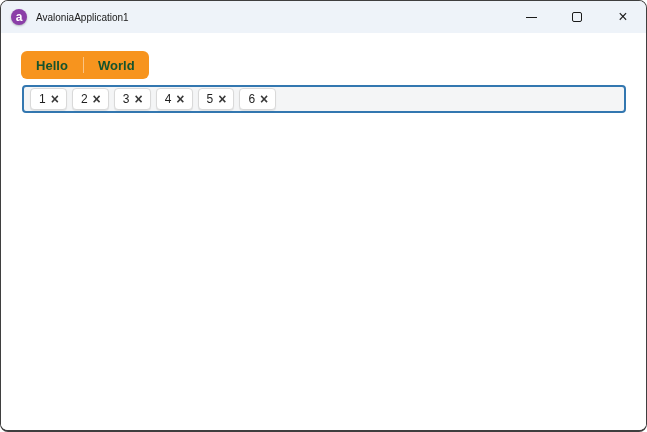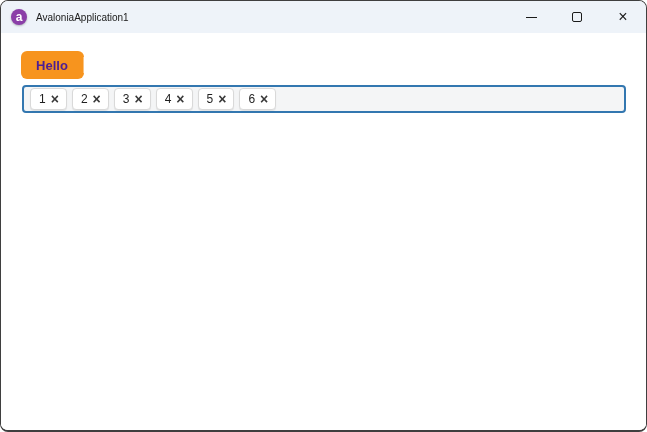--- a/index.html
+++ b/index.html
@@ -78,21 +78,21 @@
     border-radius: 6px;
     display: inline-flex;
     align-items: stretch;
     overflow: hidden;
   }
   .tab-btn {
     min-width: 62px;
     padding: 0 14px;
     background: transparent;
     border: none;
-    color: #4c1d95;
+    color: #14532d;
     font-family: "Liberation Sans", sans-serif;
     font-size: 13px;
     font-weight: 700;
     cursor: pointer;
   }
   .tab-divider {
     width: 1px;
     margin: 6px 0;
     background: rgba(255,255,255,0.45);
   }
@@ -157,20 +157,21 @@
         <span class="close-glyph">×</span>
       </button>
     </div>
   </div>
 
   <div class="content">
 
     <div class="tabstrip">
       <button class="tab-btn">Hello</button>
       <div class="tab-divider"></div>
+      <button class="tab-btn">World</button>
     </div>
 
     <div class="tagbox">
 
       <span class="chip">
         <span class="chip-value">1</span>
         <button class="chip-remove"><span>×</span></button>
       </span>
 
       <span class="chip">

